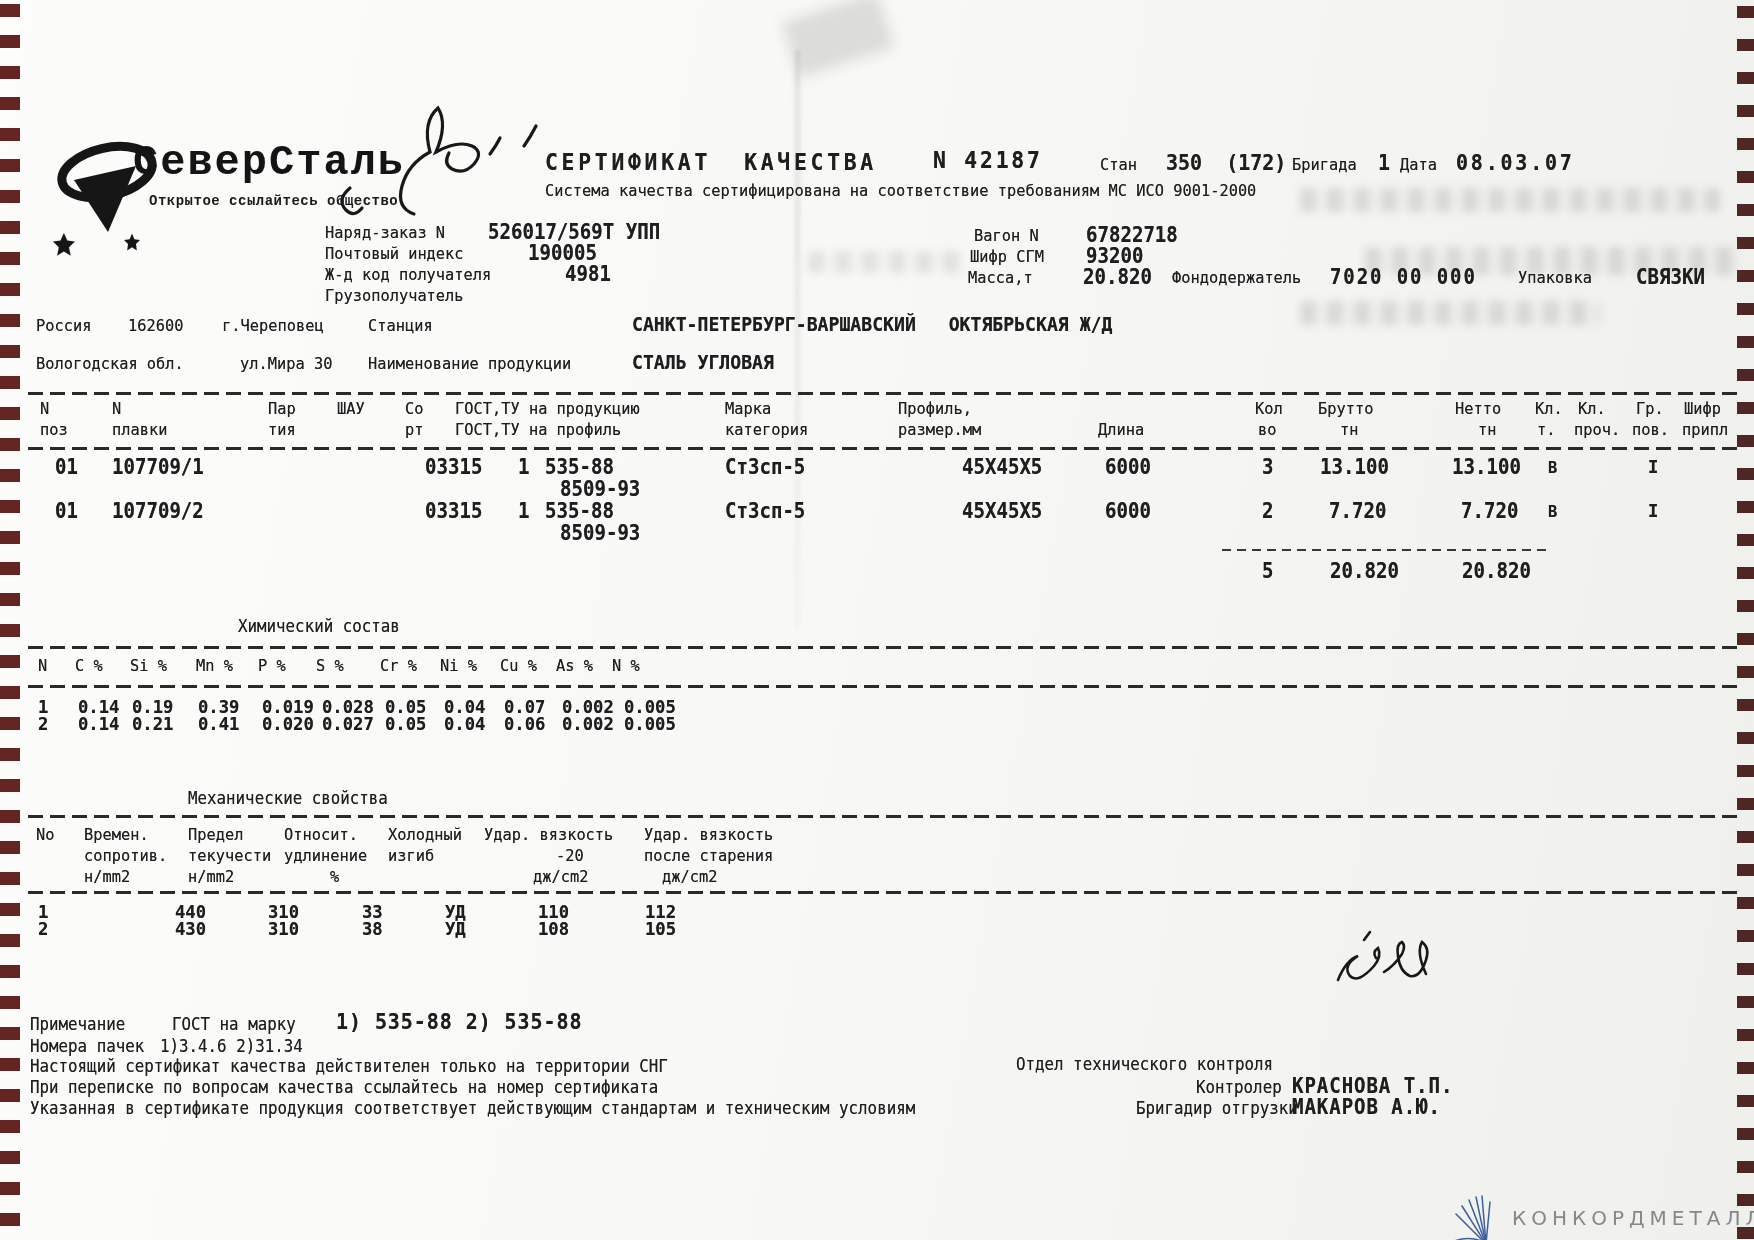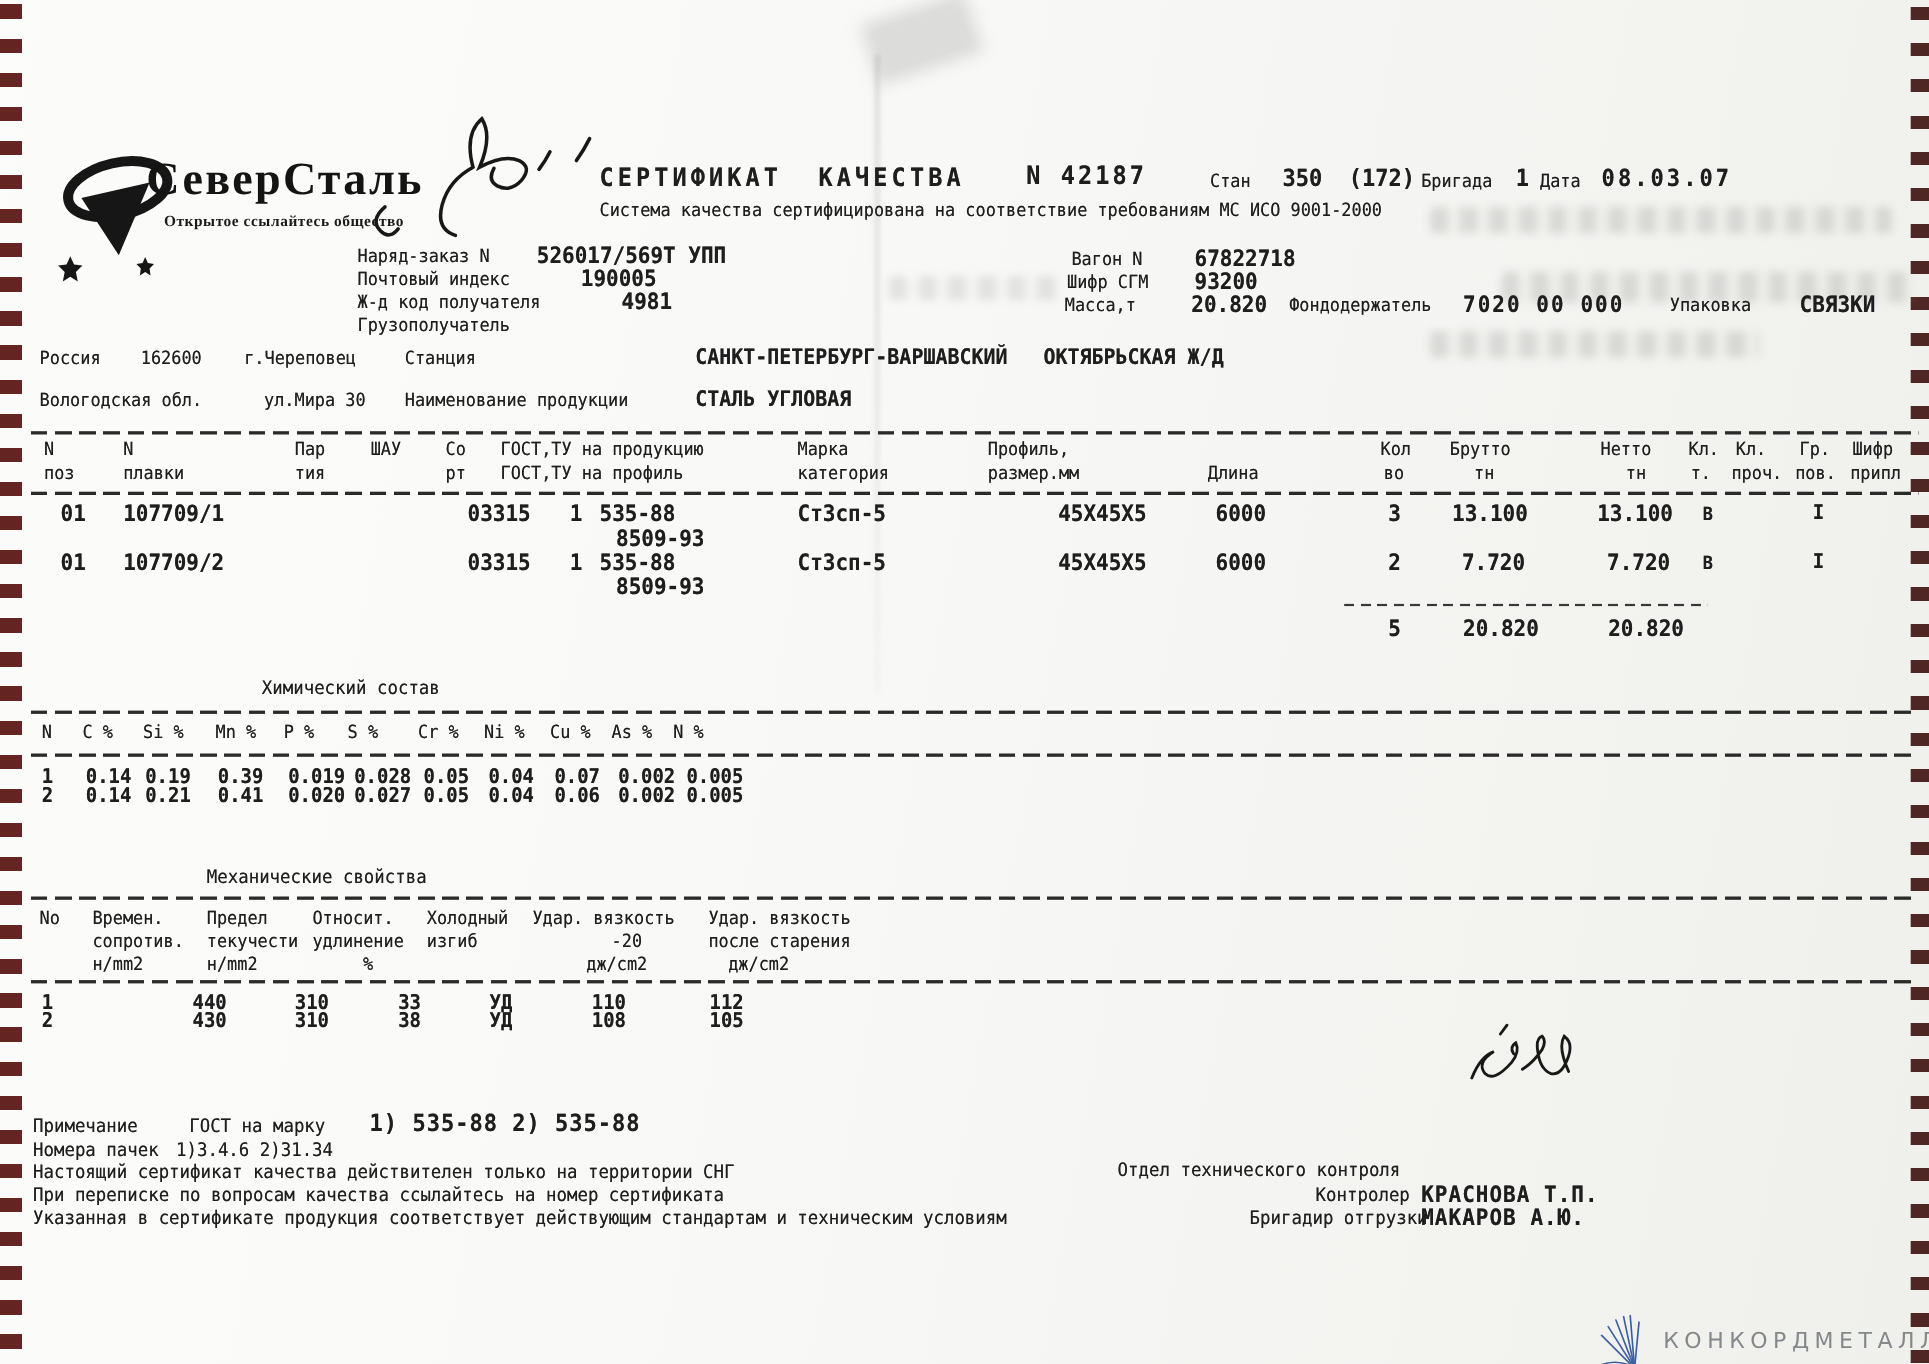--- a/index.html
+++ b/index.html
@@ -9,21 +9,21 @@
   .t{position:absolute;white-space:pre;font-family:"DejaVu Sans Mono",monospace;color:#1e1e1e;
      font-size:17px;line-height:1.1;transform:scaleX(.93);transform-origin:0 0;
      text-shadow:0 0 .5px rgba(25,25,25,.65);}
   .f16{font-size:16.5px}
   .f18{font-size:18.5px}
   .f19{font-size:19.5px}
   .f20{font-size:20.5px}
   .f21{font-size:21.5px}
   .f23{font-size:23px}
   .b{font-weight:700}
-  .sans{font-family:Liberation Serif, serif;transform:none;text-shadow:none;}
+  .sans{font-family:Liberation Mono, monospace;transform:none;text-shadow:none;}
   .dl{position:absolute;height:3px;background:repeating-linear-gradient(90deg,#2a2a2a 0 15px,rgba(0,0,0,0) 15px 22px);}
   .dl2{position:absolute;height:2px;background:repeating-linear-gradient(90deg,#383838 0 9px,rgba(0,0,0,0) 9px 15px);}
   .edgeL{position:absolute;left:0;top:0;width:20px;height:1240px;opacity:.92;
      background:repeating-linear-gradient(180deg,rgba(0,0,0,0) 0 4px,#571310 4px 17px,rgba(0,0,0,0) 17px 31px);}
   .edgeR{position:absolute;right:0;top:0;width:17px;height:1240px;opacity:.9;
      background:repeating-linear-gradient(180deg,rgba(0,0,0,0) 0 6px,#3d100d 6px 18px,rgba(0,0,0,0) 18px 33px);}
   .crease{position:absolute;left:795px;top:50px;width:5px;height:580px;
      background:linear-gradient(180deg,rgba(130,130,130,.22),rgba(130,130,130,.04));filter:blur(2px);}
   .smudge{position:absolute;border-radius:4px;filter:blur(4px);opacity:.45;
      background:repeating-linear-gradient(90deg,rgba(135,135,132,.55) 0 16px,rgba(195,195,192,.18) 16px 27px);}

